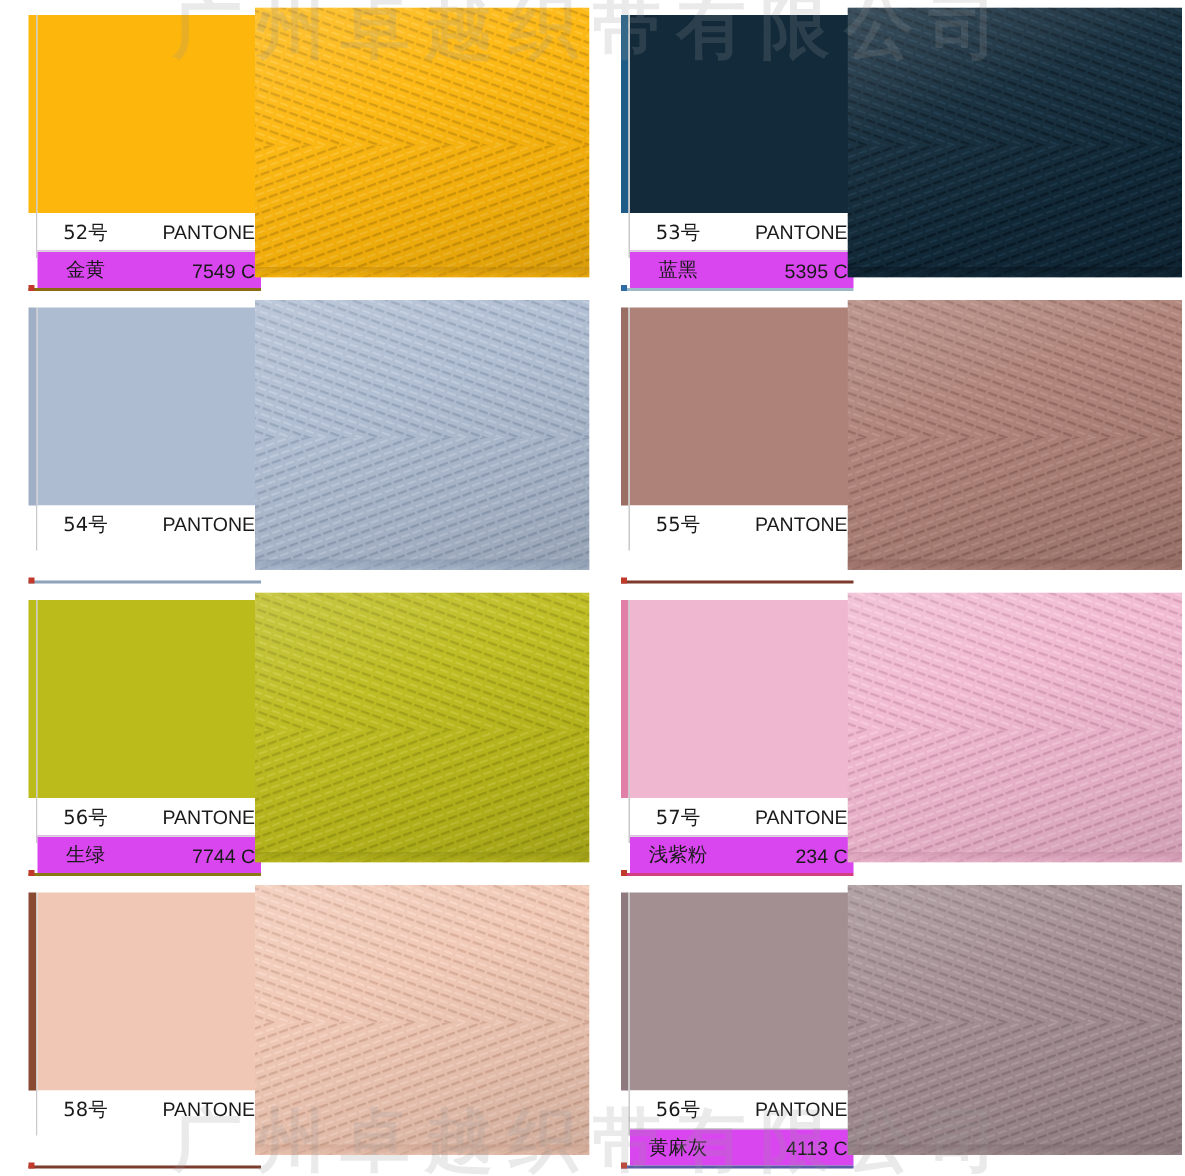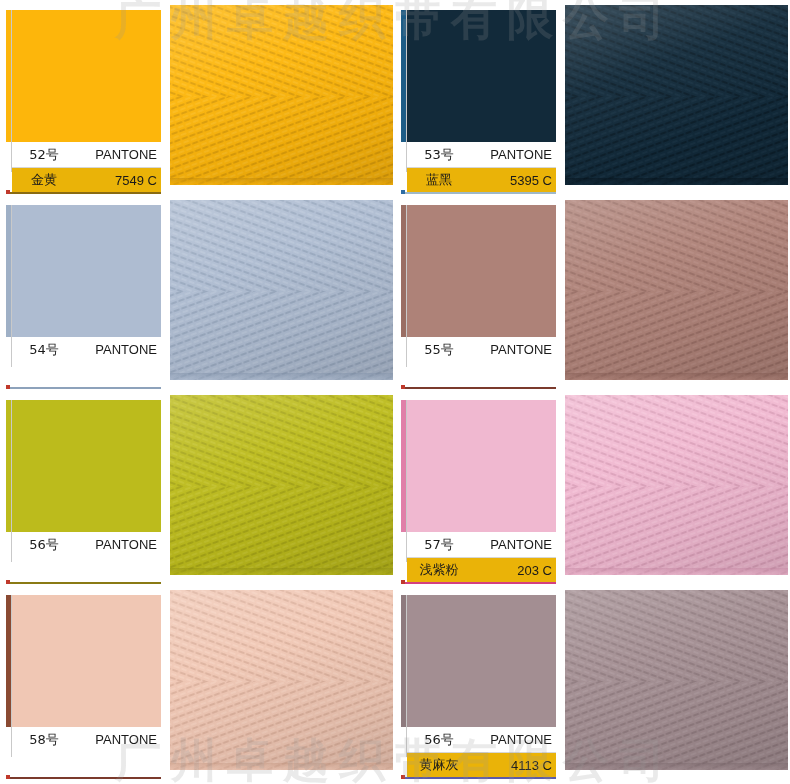--- a/index.html
+++ b/index.html
@@ -33,21 +33,21 @@
     grid-template-columns:395px 395px;
     grid-template-rows:195px 195px 195px 199px;
     z-index:10;
   }
 
   .cell{position:relative;}
 
   
   .swatch-block{
     position:absolute;
-    left:6px;top:10px;
+    left:19px;top:10px;
     width:175px;height:172px;
   }
   .swatch-rail{
     position:absolute;left:0;top:0;
     width:5px;height:132px;
   }
   .swatch-hairline{
     position:absolute;left:5px;top:0;
     width:1px;height:162px;
     background:#c9c9c9;
@@ -69,21 +69,21 @@
     height:25px;
     display:flex;
     align-items:center;
     box-sizing:border-box;
   }
   .label-row.top-row{
     background:transparent;
   }
   .label-row.bottom-row{
     border-top:1px solid #d6d6d6;
-    background:#eab308;
+    background:#d946ef;
     justify-content:space-between;
   }
   .label-left{
     flex:0 0 64px;
     text-align:center;
     font-size:13px;
     color:#1a1a1a;
     font-family:"DejaVu Sans","Liberation Sans",sans-serif;
     white-space:nowrap;
   }
@@ -348,20 +348,24 @@
     <div class="swatch-block">
       <div class="swatch-rail" style="background:#BCBB1C"></div>
       <div class="swatch-hairline"></div>
       <div class="swatch-fill" style="background:#BCBB1C"></div>
 
       <div class="label-table">
         <div class="label-row top-row">
           <span class="label-left">56号</span>
           <span class="label-right">PANTONE</span>
         </div>
+        <div class="label-row bottom-row">
+          <span class="label-left">生绿</span>
+          <span class="label-right">7744 C</span>
+        </div>
       </div>
 
       <div class="label-underline" style="background:#8a7a14"></div>
       <div class="label-underline-dot" style="background:#c0392b"></div>
     </div>
 
     <div class="texture">
       <div class="texture-base" style="background:#BCBB1C"></div>
 
   <svg class="texture-weave" width="223" height="180" viewBox="0 0 223 180" preserveAspectRatio="none">
@@ -400,21 +404,21 @@
       <div class="swatch-hairline"></div>
       <div class="swatch-fill" style="background:#F0B8D0"></div>
 
       <div class="label-table">
         <div class="label-row top-row">
           <span class="label-left">57号</span>
           <span class="label-right">PANTONE</span>
         </div>
         <div class="label-row bottom-row">
           <span class="label-left">浅紫粉</span>
-          <span class="label-right">203 C</span>
+          <span class="label-right">234 C</span>
         </div>
       </div>
 
       <div class="label-underline" style="background:#d4407f"></div>
       <div class="label-underline-dot" style="background:#c0392b"></div>
     </div>
 
     <div class="texture">
       <div class="texture-base" style="background:#F0B8D0"></div>
 

